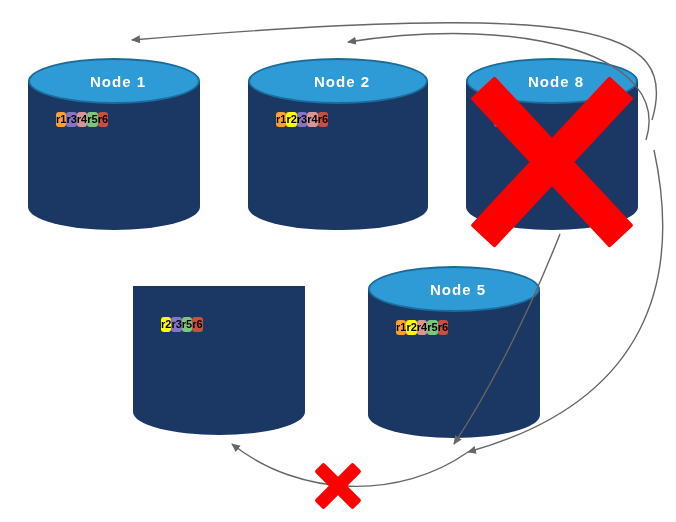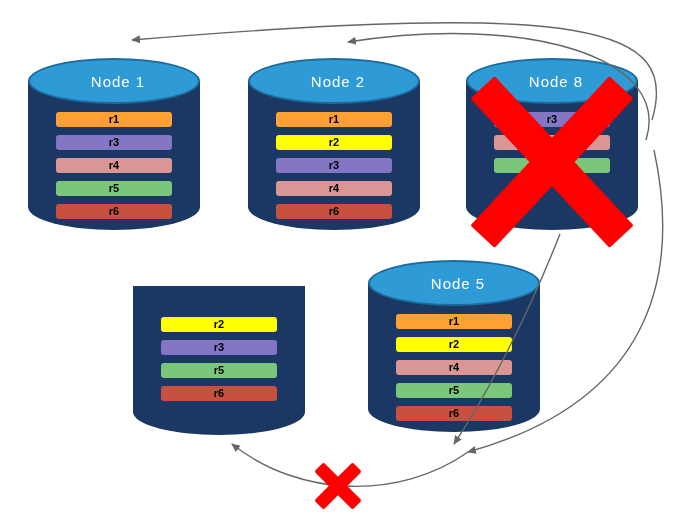--- a/index.html
+++ b/index.html
@@ -50,33 +50,33 @@
     background: var(--cyl-top, #2e9bd6);
     border: 2px solid var(--cyl-top-border, #1b6c9c);
     border-radius: 50%;
     box-sizing: border-box;
     display: flex;
     align-items: center;
     justify-content: center;
   }
   .cyl-title {
     color: var(--title-color, #ffffff);
-    font-weight: normal;
+    font-weight: bold;
     font-size: 15px;
     letter-spacing: 1px;
     white-space: pre;
     margin-left: 8px;
   }
   .bars {
     position: absolute;
     left: 28px; right: 28px;
     top: 54px;
     display: flex;
-    flex-direction: column;
-    gap: 8px;
+    flex-direction: row;
+    gap: 0;
   }
   .bar {
     height: 15px;
     border-radius: 3px;
     text-align: center;
     font-size: 11px;
     font-weight: bold;
     line-height: 15px;
     color: var(--bar-text, #000000);
   }
@@ -125,21 +125,21 @@
     </div>
     <div class="bars">
         <div class="bar" style="background: rgb(255, 160, 51);">r1</div>
         <div class="bar" style="background: rgb(133, 117, 197);">r3</div>
         <div class="bar" style="background: rgb(217, 150, 148);">r4</div>
         <div class="bar" style="background: rgb(122, 199, 123);">r5</div>
         <div class="bar" style="background: rgb(200, 80, 62);">r6</div>
       </div>
   </div>
 
-  <div class="cylinder" style="left:248px; top:58px;">
+  <div class="cylinder" style="left:248px; top:58px;padding-left:8px;">
     <div class="cyl-body"></div>
     <div class="cyl-top">
       <span class="cyl-title">Node 2</span>
     </div>
     <div class="bars">
         <div class="bar" style="background: rgb(255, 160, 51);">r1</div>
         <div class="bar" style="background: rgb(255, 255, 0);">r2</div>
         <div class="bar" style="background: rgb(133, 117, 197);">r3</div>
         <div class="bar" style="background: rgb(217, 150, 148);">r4</div>
         <div class="bar" style="background: rgb(200, 80, 62);">r6</div>
@@ -161,21 +161,21 @@
   <div class="cylinder" style="left:133px; top:263px;">
     <div class="cyl-body"></div>
     <div class="bars">
         <div class="bar" style="background: rgb(255, 255, 0);">r2</div>
         <div class="bar" style="background: rgb(133, 117, 197);">r3</div>
         <div class="bar" style="background: rgb(122, 199, 123);">r5</div>
         <div class="bar" style="background: rgb(200, 80, 62);">r6</div>
       </div>
   </div>
 
-  <div class="cylinder" style="left:368px; top:260px;">
+  <div class="cylinder" style="left:368px; top:266px;">
     <div class="cyl-body"></div>
     <div class="cyl-top">
       <span class="cyl-title">Node 5</span>
     </div>
     <div class="bars">
         <div class="bar" style="background: rgb(255, 160, 51);">r1</div>
         <div class="bar" style="background: rgb(255, 255, 0);">r2</div>
         <div class="bar" style="background: rgb(217, 150, 148);">r4</div>
         <div class="bar" style="background: rgb(122, 199, 123);">r5</div>
         <div class="bar" style="background: rgb(200, 80, 62);">r6</div>

